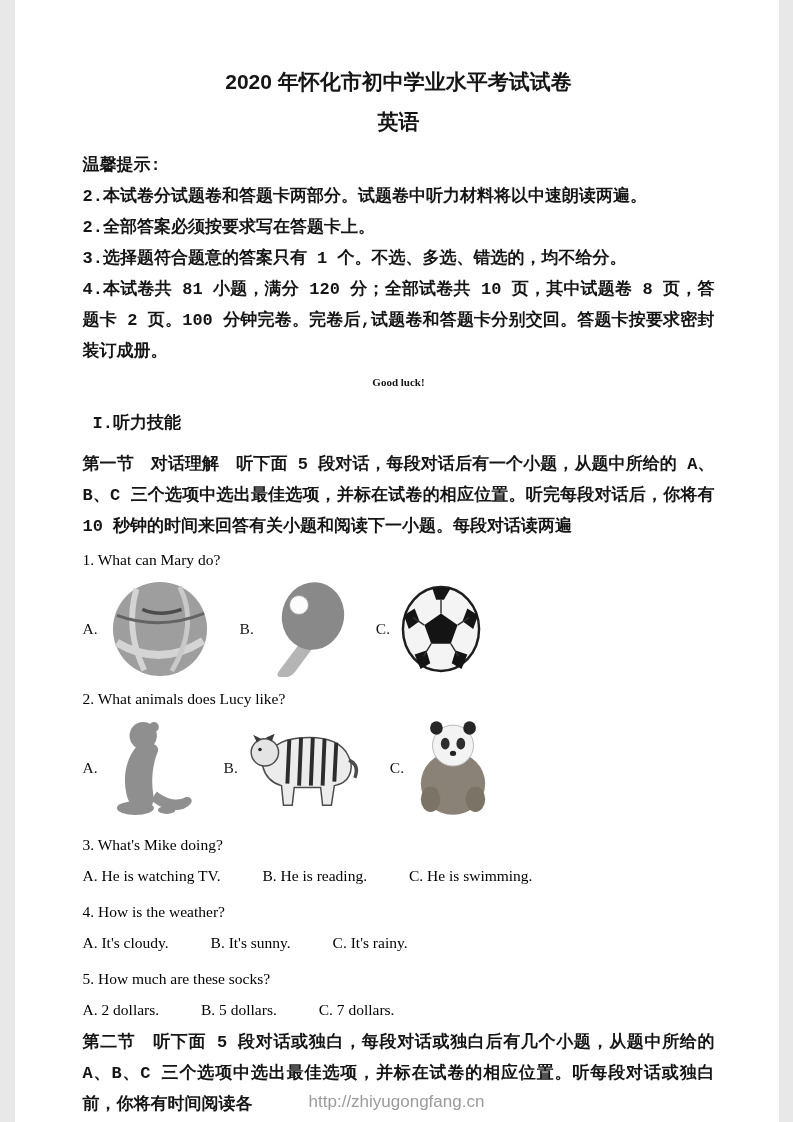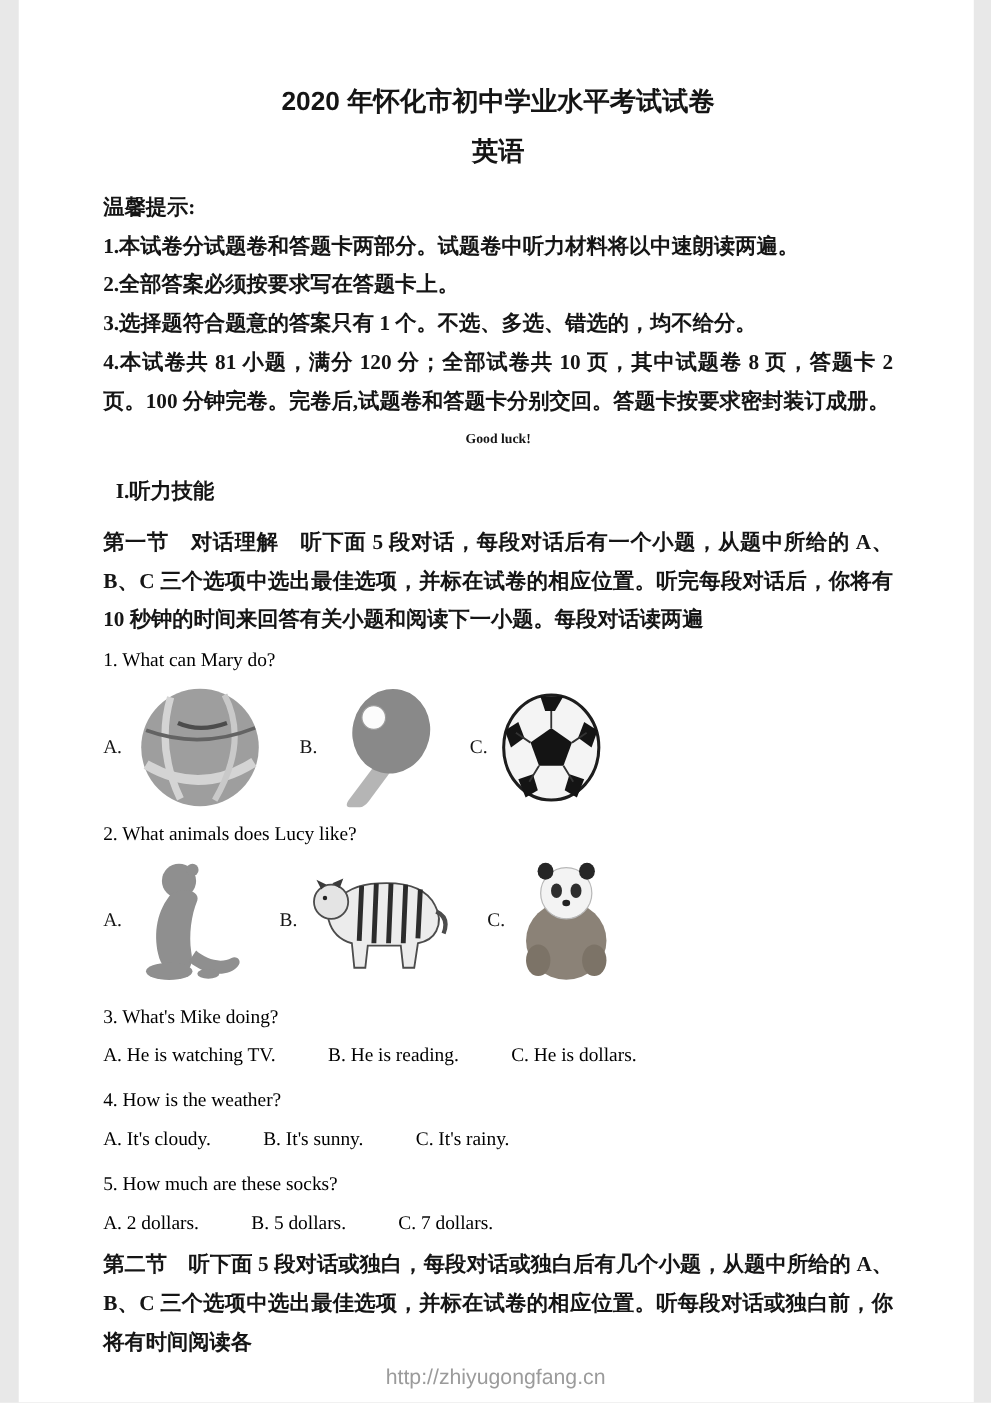--- a/index.html
+++ b/index.html
@@ -11,21 +11,21 @@
   }
   .title {
     margin:0; padding-top:68px; text-align:center;
     font-family:"Liberation Sans",sans-serif; font-weight:700; font-size:21px; line-height:28px;
   }
   .subject {
     margin:13px 0 0; text-align:center;
     font-family:"Liberation Sans",sans-serif; font-weight:700; font-size:21px; line-height:26px;
   }
   .cn {
-    font-family:Liberation Serif, serif; font-weight:700; font-size:17px;
+    font-family:Liberation Mono, monospace; font-weight:700; font-size:17px;
     line-height:31px; margin:0; text-align:justify;
   }
   .tips-heading { margin-top:15px; }
   .goodluck {
     font-family:"Liberation Serif",serif; font-weight:700; font-size:11px;
     text-align:center; line-height:31px; margin:0;
   }
   .sec-heading { margin:10px; }
   .en { font-family:"Liberation Serif",serif; font-size:15.5px; color:#000000; margin:0; }
   .q { line-height:24px; margin-top:6px; }
@@ -48,21 +48,21 @@
 </style>
 </head>
 <body>
 
 <div class="page">
 
   <h1 class="title">2020 年怀化市初中学业水平考试试卷</h1>
   <h2 class="subject">英语</h2>
 
   <p class="cn tips-heading">温馨提示:</p>
-  <p class="cn">1.本试卷分试题卷和答题卡两部分。试题卷中听力材料将以中速朗读两遍。</p>
+  <p class="cn">2.本试卷分试题卷和答题卡两部分。试题卷中听力材料将以中速朗读两遍。</p>
   <p class="cn">2.全部答案必须按要求写在答题卡上。</p>
   <p class="cn">3.选择题符合题意的答案只有 1 个。不选、多选、错选的，均不给分。</p>
   <p class="cn">4.本试卷共 81 小题，满分 120 分；全部试卷共 10 页，其中试题卷 8 页，答题卡 2 页。100 分钟完卷。完卷后,试题卷和答题卡分别交回。答题卡按要求密封装订成册。</p>
 
   <p class="goodluck">Good luck!</p>
 
   <p class="cn sec-heading">I.听力技能</p>
 
   <p class="cn">第一节　对话理解　听下面 5 段对话，每段对话后有一个小题，从题中所给的 A、B、C 三个选项中选出最佳选项，并标在试卷的相应位置。听完每段对话后，你将有 10 秒钟的时间来回答有关小题和阅读下一小题。每段对话读两遍</p>
 
@@ -155,21 +155,21 @@
           <ellipse cx="40" cy="35" rx="3.2" ry="2.6" fill="#222"></ellipse>
         </svg>
       </span>
     </div>
   </div>
 
   <p class="en q q3">3. What's Mike doing?</p>
   <p class="en opts">
     <span class="opt">A. He is watching TV.</span>
     <span class="opt">B. He is reading.</span>
-    <span class="opt">C. He is dollars.</span>
+    <span class="opt">C. He is swimming.</span>
   </p>
 
   <p class="en q q3">4. How is the weather?</p>
   <p class="en opts">
     <span class="opt">A. It's cloudy.</span>
     <span class="opt">B. It's sunny.</span>
     <span class="opt">C. It's rainy.</span>
   </p>
 
   <p class="en q q3">5. How much are these socks?</p>

